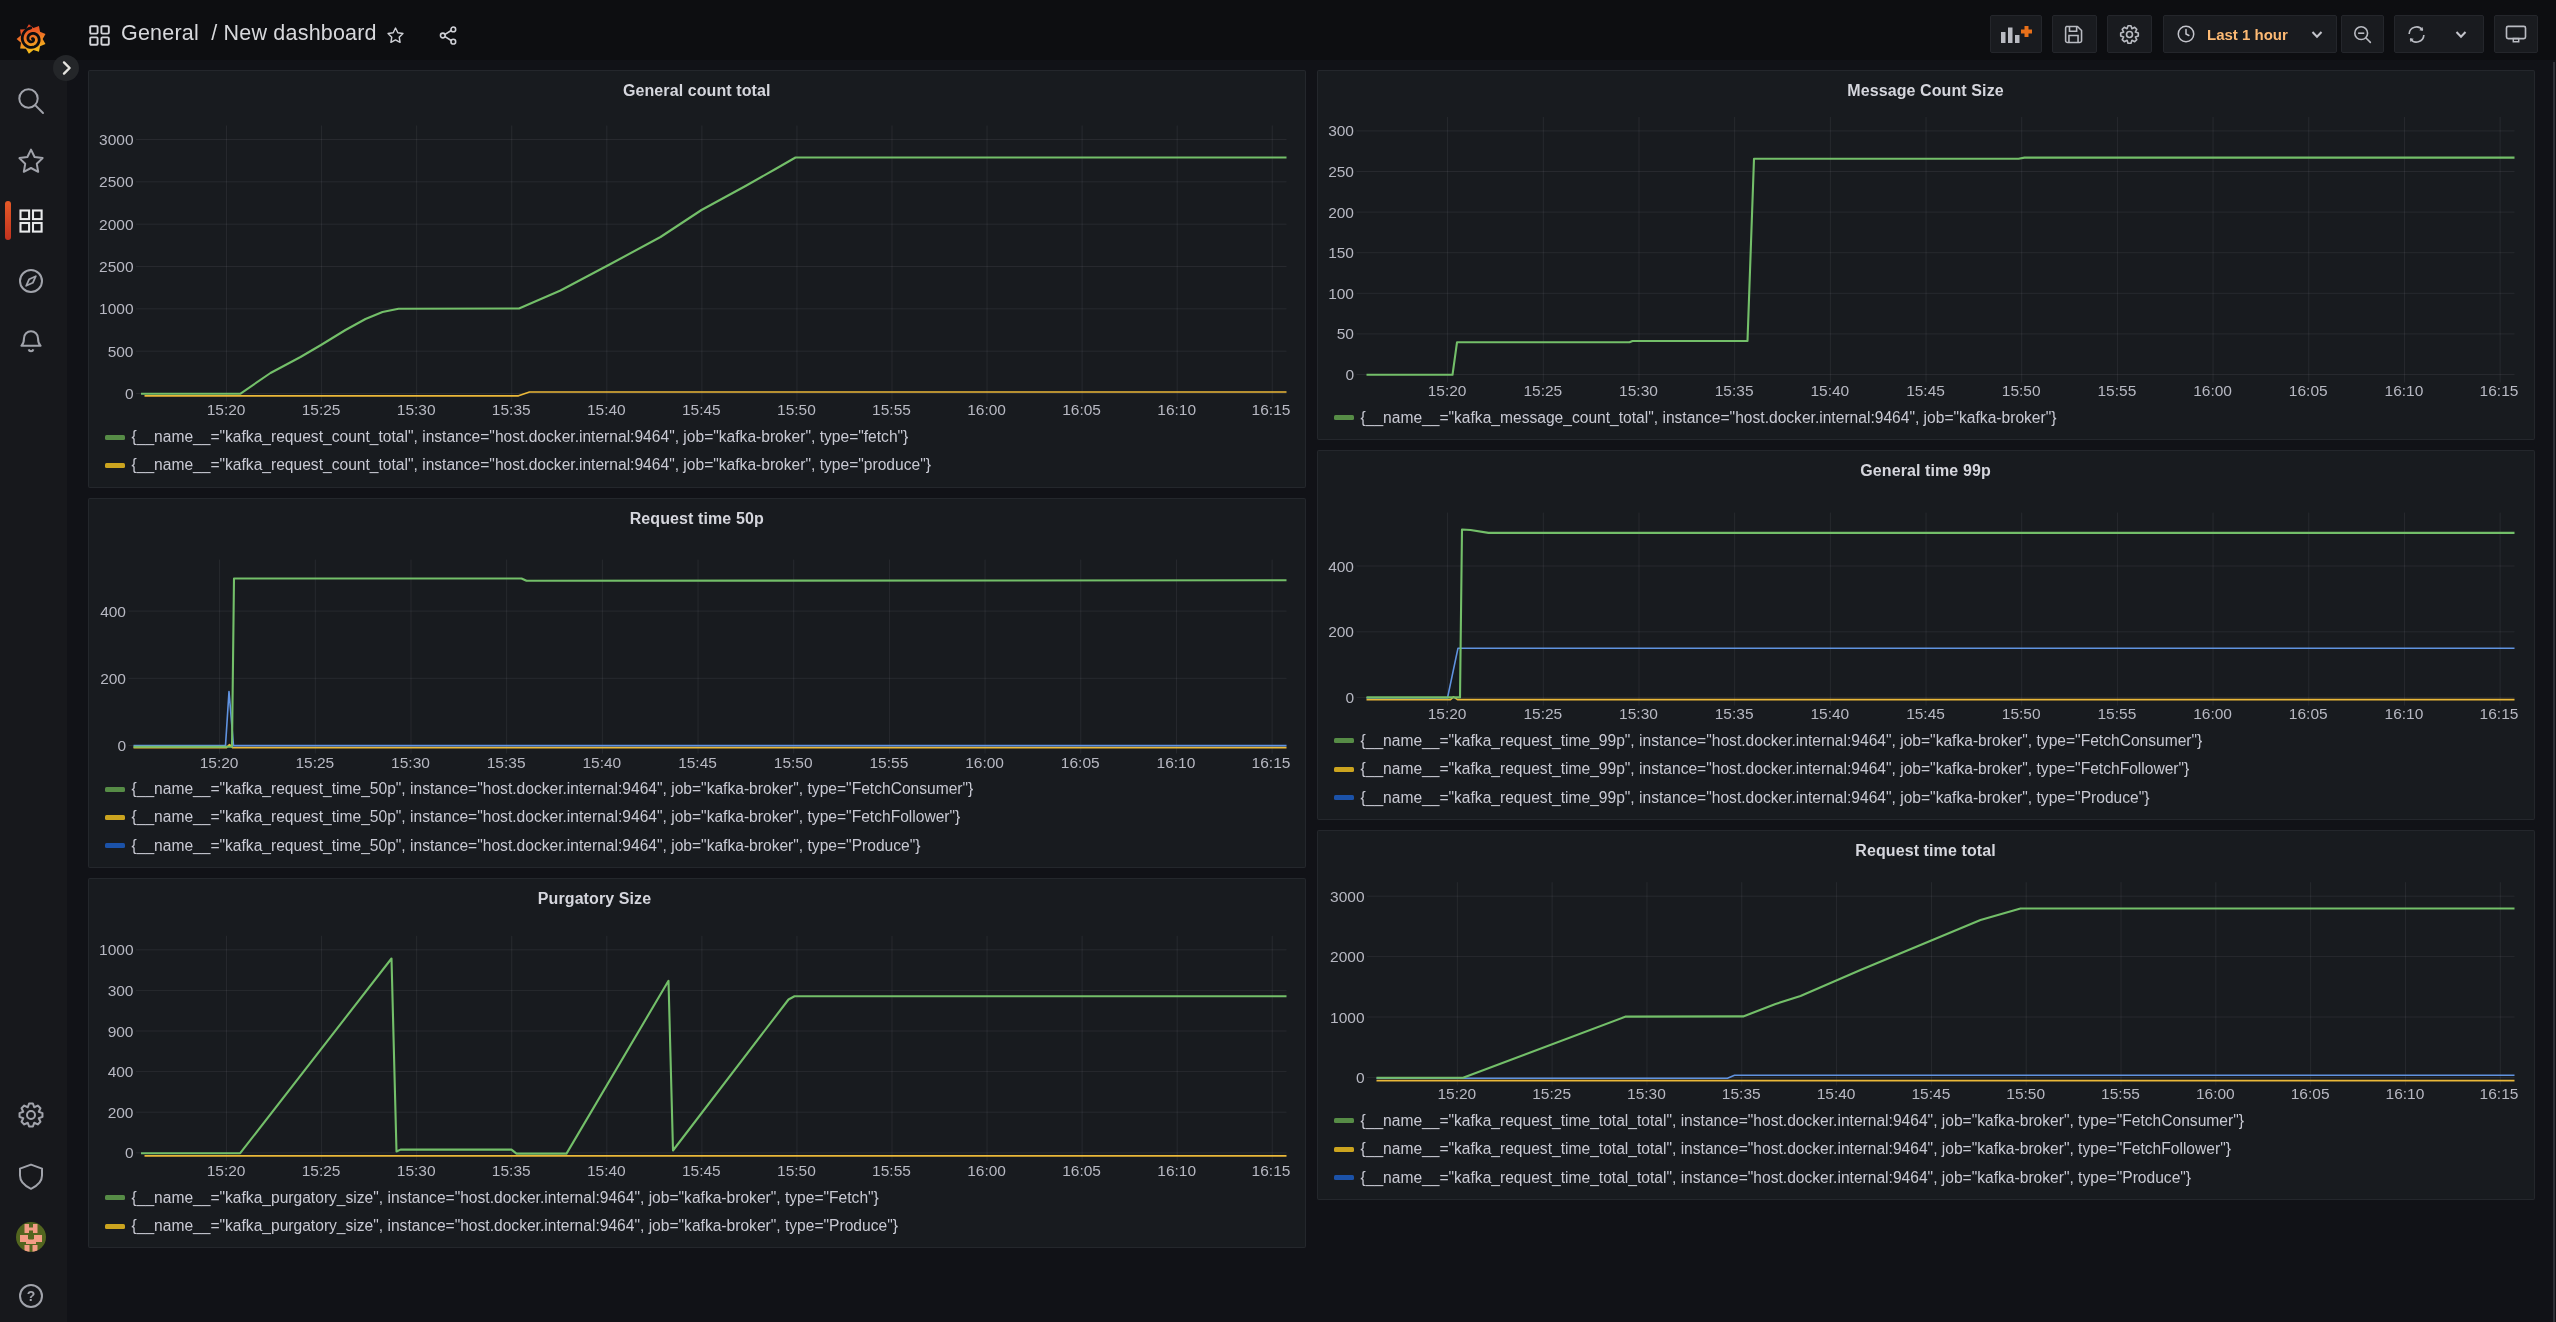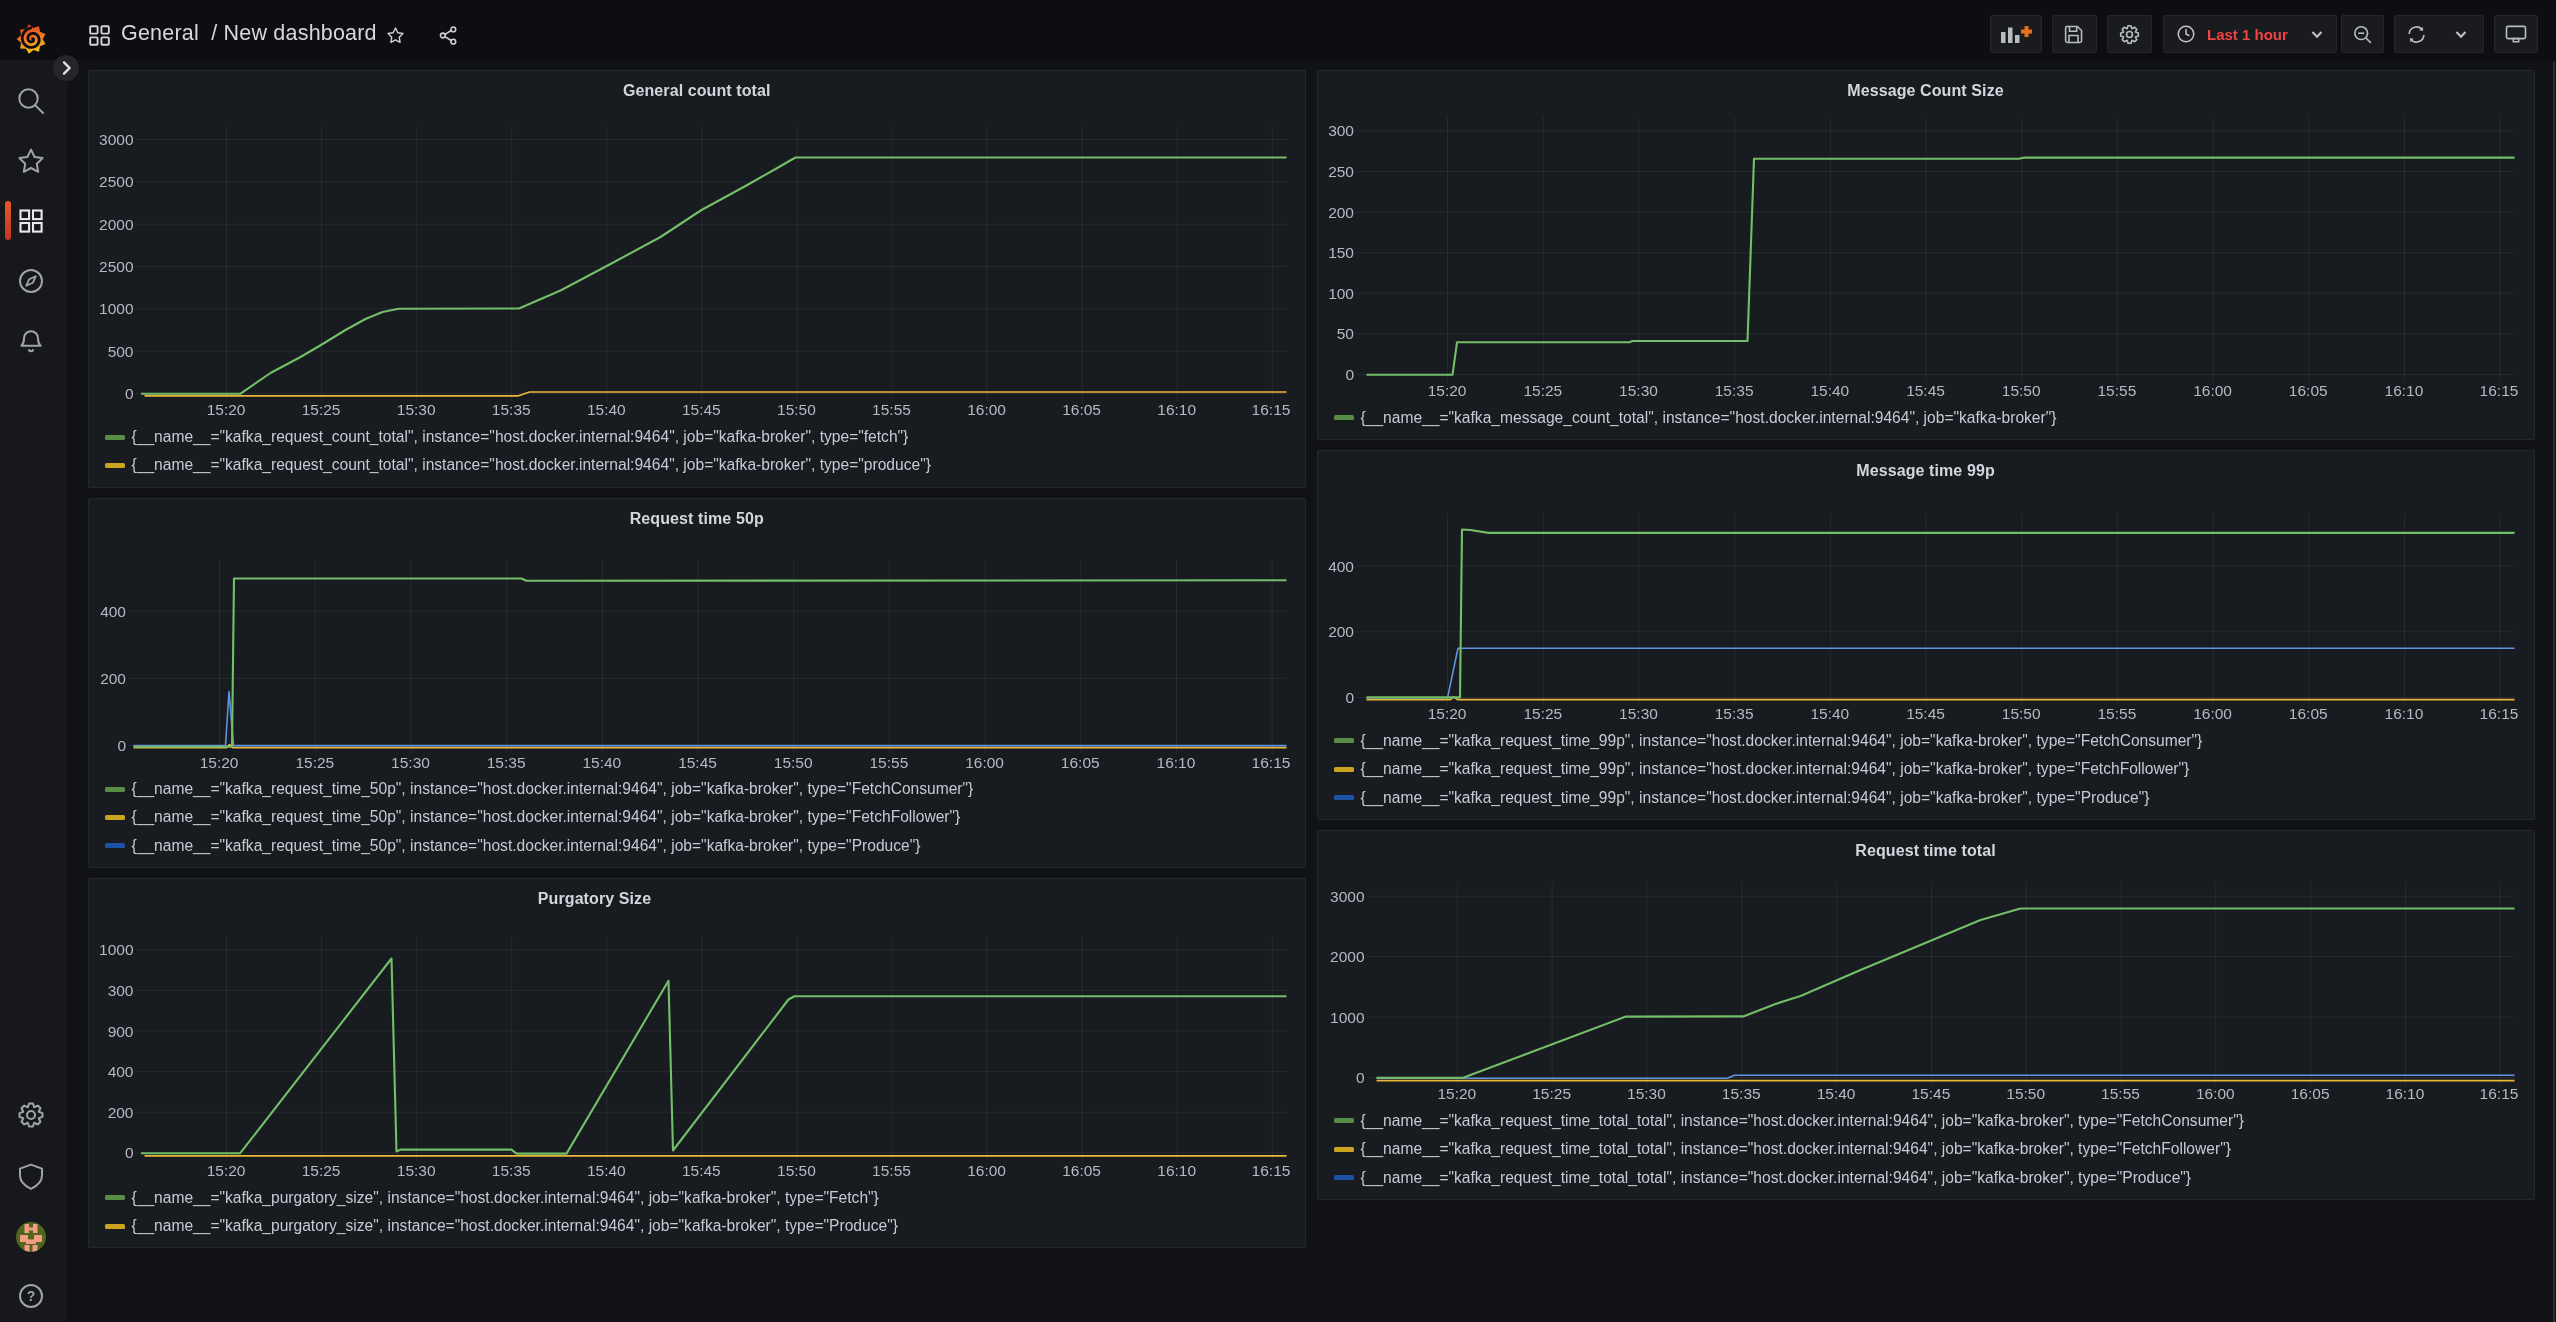--- a/index.html
+++ b/index.html
@@ -70,21 +70,21 @@
 </g>
   </svg>
 <svg class="abs" style="left:2118px;top:23px" width="23" height="23" viewBox="0 0 24 24">
 <path d="M9.47 5.90 L10.47 2.83 L13.53 2.83 L14.53 5.90 L14.53 5.90 L17.41 4.43 L19.57 6.59 L18.10 9.47 L18.10 9.47 L21.17 10.47 L21.17 13.53 L18.10 14.53 L18.10 14.53 L19.57 17.41 L17.41 19.57 L14.53 18.10 L14.53 18.10 L13.53 21.17 L10.47 21.17 L9.47 18.10 L9.47 18.10 L6.59 19.57 L4.43 17.41 L5.90 14.53 L5.90 14.53 L2.83 13.53 L2.83 10.47 L5.90 9.47 L5.90 9.47 L4.43 6.59 L6.59 4.43 L9.47 5.90 Z" fill="none" stroke="#b9bbc2" stroke-width="1.7" stroke-linejoin="round"></path>
 <circle cx="12" cy="12" r="3.1" fill="none" stroke="#b9bbc2" stroke-width="1.7"></circle>
 </svg>
 <svg class="abs" style="left:2176px;top:24px" width="20" height="20" viewBox="0 0 24 24">
 <circle cx="12" cy="12" r="9.3" fill="none" stroke="#c3c4cb" stroke-width="1.8"></circle>
 <path d="M12 6.5 V12 L15.5 13.8" fill="none" stroke="#c3c4cb" stroke-width="1.8" stroke-linecap="round"></path>
 </svg>
-<div class="abs" style="left:2207px;top:26px;font-size:15px;font-weight:700;color:#ef4444">Last 1 hour</div>
+<div class="abs" style="left:2207px;top:26px;font-size:15px;font-weight:700;color:#fdba74">Last 1 hour</div>
 <svg class="abs" style="left:2310px;top:29px" width="14" height="11" viewBox="0 0 14 11">
     <path d="M2.5 3 L7 7.8 L11.5 3" fill="none" stroke="#c3c4cb" stroke-width="2"></path>
   </svg>
 <svg class="abs" style="left:2352px;top:24px" width="21" height="21" viewBox="0 0 24 24">
 <circle cx="10.5" cy="10.5" r="7.3" fill="none" stroke="#b9bbc2" stroke-width="1.8"></circle>
 <path d="M16 16 L21 21" stroke="#b9bbc2" stroke-width="1.8" stroke-linecap="round"></path>
 <path d="M7 10.5 h7" stroke="#b9bbc2" stroke-width="1.8"></path>
 </svg>
 <svg class="abs" style="left:2406px;top:24px" width="21" height="21" viewBox="0 0 24 24">
 <g fill="none" stroke="#b9bbc2" stroke-width="1.9">
@@ -331,21 +331,21 @@
 <div class="xlab" style="left:1895.54px;top:382.5px">15:45</div>
 <div class="xlab" style="left:1991.22px;top:382.5px">15:50</div>
 <div class="xlab" style="left:2086.91px;top:382.5px">15:55</div>
 <div class="xlab" style="left:2182.59px;top:382.5px">16:00</div>
 <div class="xlab" style="left:2278.28px;top:382.5px">16:05</div>
 <div class="xlab" style="left:2373.96px;top:382.5px">16:10</div>
 <div class="xlab" style="left:2469px;top:382.5px">16:15</div>
 <div class="sw" style="left:1333.5px;top:415px;background:#568c46"></div>
 <div class="leg" style="left:1360.5px;top:409.5px">{__name__="kafka_message_count_total", instance="host.docker.internal:9464", job="kafka-broker"}</div>
 <div class="panel" style="left:1316.5px;top:450px;width:1218px;height:369.5px"></div>
-<div class="ptitle" style="left:1316.5px;top:462px;width:1218px">Message time 99p</div>
+<div class="ptitle" style="left:1316.5px;top:462px;width:1218px">General time 99p</div>
 <svg class="abs" style="left:1316.5px;top:450px" width="1218" height="369.5" viewBox="0 0 1218 369.5">
 <line x1="39.5" y1="247.60" x2="1197.5" y2="247.60" stroke="rgba(204,204,220,0.082)" stroke-width="1"></line>
 <line x1="39.5" y1="181.80" x2="1197.5" y2="181.80" stroke="rgba(204,204,220,0.082)" stroke-width="1"></line>
 <line x1="39.5" y1="116.00" x2="1197.5" y2="116.00" stroke="rgba(204,204,220,0.082)" stroke-width="1"></line>
 <line x1="130.62" y1="62.60" x2="130.62" y2="255.60" stroke="rgba(204,204,220,0.082)" stroke-width="1"></line>
 <line x1="226.30" y1="62.60" x2="226.30" y2="255.60" stroke="rgba(204,204,220,0.082)" stroke-width="1"></line>
 <line x1="321.99" y1="62.60" x2="321.99" y2="255.60" stroke="rgba(204,204,220,0.082)" stroke-width="1"></line>
 <line x1="417.67" y1="62.60" x2="417.67" y2="255.60" stroke="rgba(204,204,220,0.082)" stroke-width="1"></line>
 <line x1="513.35" y1="62.60" x2="513.35" y2="255.60" stroke="rgba(204,204,220,0.082)" stroke-width="1"></line>
 <line x1="609.04" y1="62.60" x2="609.04" y2="255.60" stroke="rgba(204,204,220,0.082)" stroke-width="1"></line>

